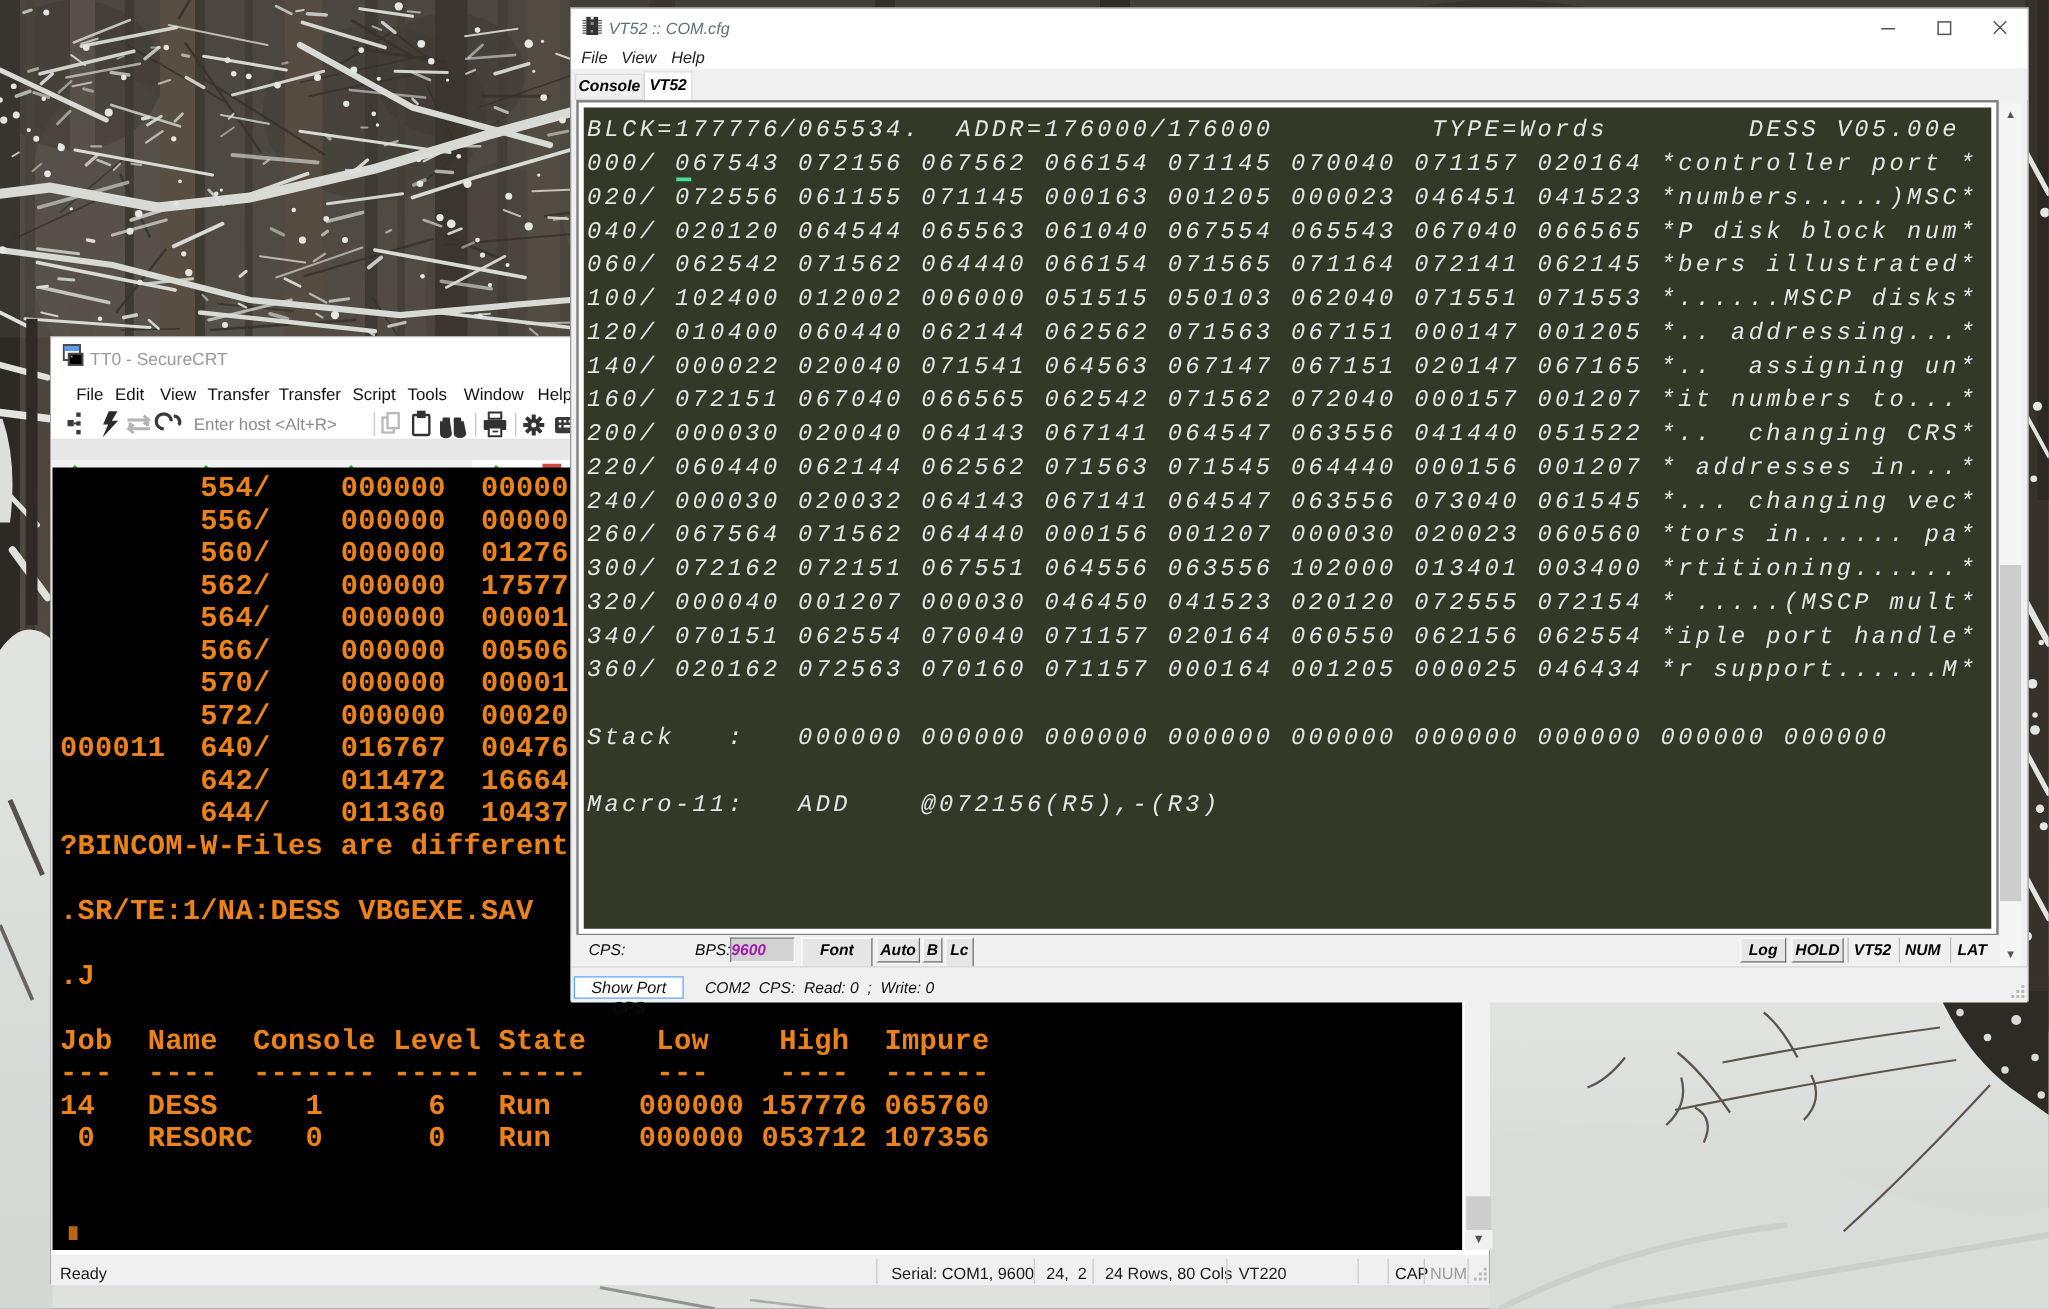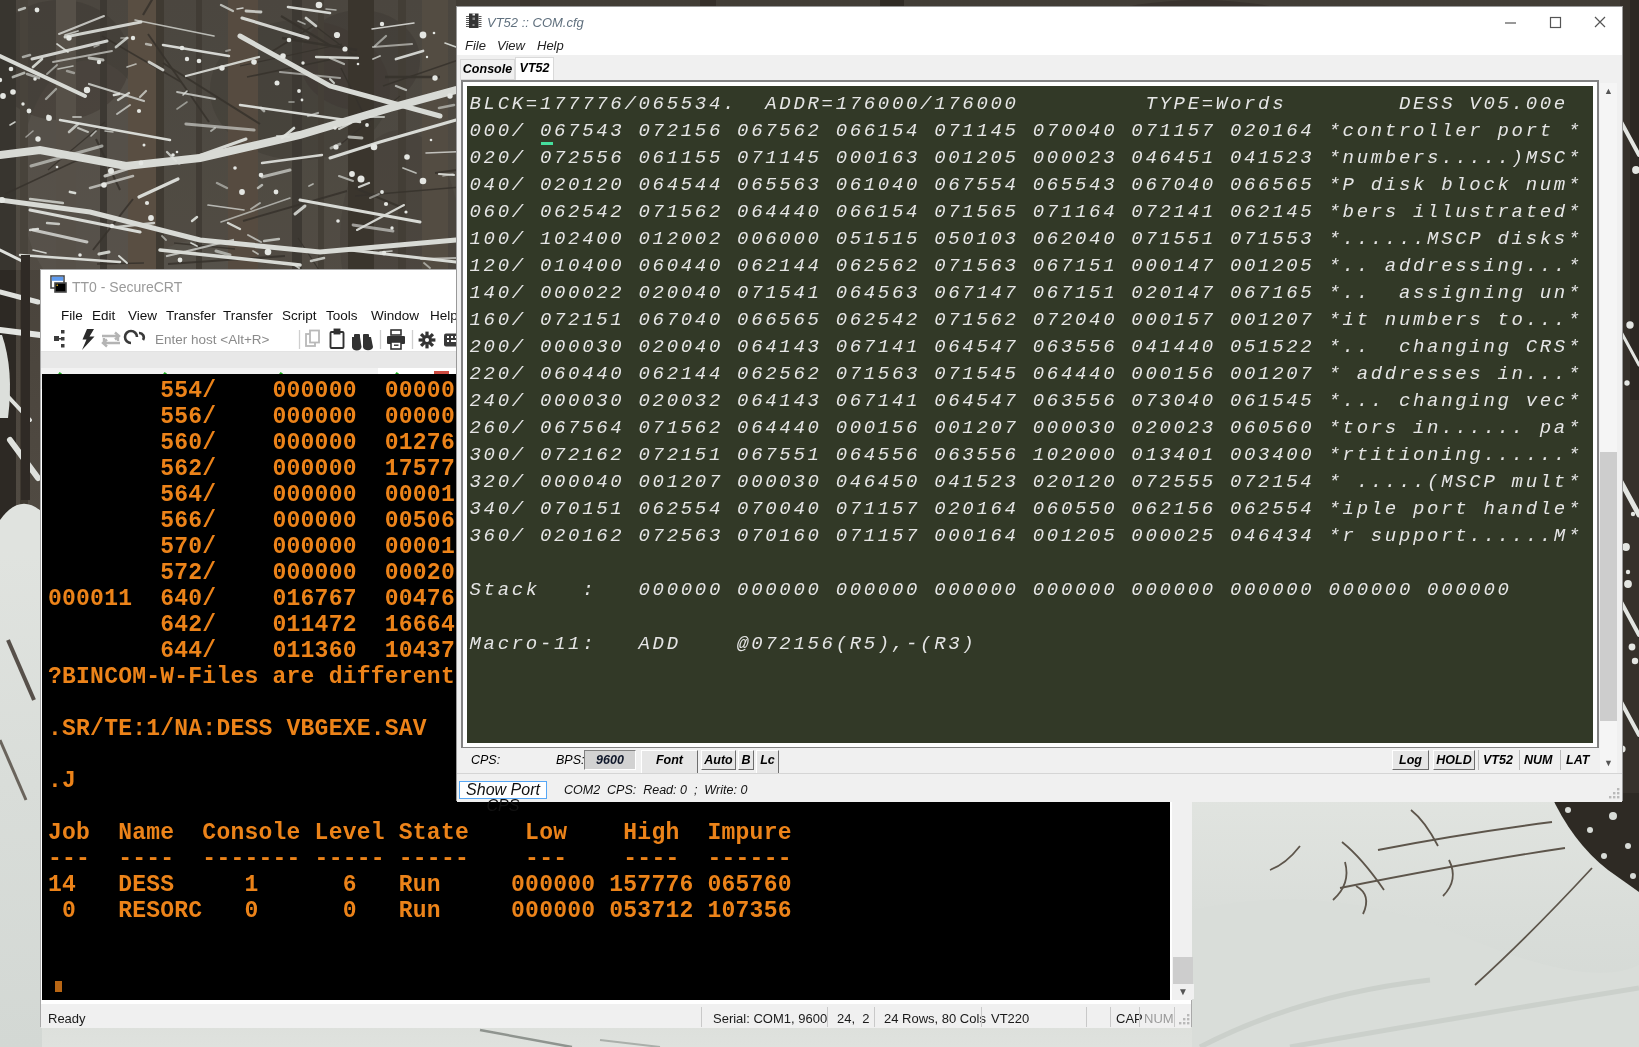--- a/index.html
+++ b/index.html
@@ -615,36 +615,36 @@
     </div>
   </div>
   <div class="vsbar">
     <div class="abs" style="left:0;top:0;width:17px;height:16px;color:#555;font-size:9px;text-align:center;line-height:16px">▲</div>
     <div class="abs" style="left:0;top:369px;width:17px;height:269px;background:#cdcdcd"></div>
     <div class="abs" style="left:0;top:672px;width:17px;height:16px;color:#555;font-size:9px;text-align:center;line-height:16px">▼</div>
   </div>
   <div class="ctrlbar">
     <span class="abs" style="left:14px;top:5px;color:#000">CPS:</span>
     <span class="abs" style="left:99px;top:5px;color:#000">BPS:</span>
-    <div class="abs" style="left:127px;top:2px;width:52px;height:20px;background:#d2d2d2;border-top:1px solid #808080;border-left:1px solid #808080;border-bottom:1px solid #fff;border-right:1px solid #fff;box-sizing:border-box;color:#0f172a;font-weight:bold;text-align:center;line-height:18px">9600</div>
+    <div class="abs" style="left:127px;top:2px;width:52px;height:20px;background:#d2d2d2;border-top:1px solid #808080;border-left:1px solid #808080;border-bottom:1px solid #fff;border-right:1px solid #fff;box-sizing:border-box;color:#a21caf;font-weight:bold;line-height:18px">9600</div>
     <div class="btn" style="left:184px;top:2px;width:57px;height:32px;line-height:18px">Font</div>
     <div class="btn" style="left:244px;top:2px;width:35px;height:20px;line-height:18px">Auto</div>
     <div class="btn" style="left:281px;top:2px;width:16px;height:20px;line-height:18px">B</div>
     <div class="btn" style="left:299px;top:2px;width:23px;height:33px;line-height:18px">Lc</div>
     <div class="btn" style="left:935px;top:2px;width:37px;height:20px;line-height:18px">Log</div>
     <div class="btn" style="left:976px;top:2px;width:42px;height:20px;line-height:18px">HOLD</div>
     <div class="flatlbl" style="left:1026px;top:5px">VT52</div>
     <div class="flatlbl" style="left:1067px;top:5px">NUM</div>
     <div class="flatlbl" style="left:1109px;top:5px">LAT</div>
     <div class="abs" style="left:1021px;top:2px;width:1px;height:20px;background:#bbb"></div>
     <div class="abs" style="left:1062px;top:2px;width:1px;height:20px;background:#bbb"></div>
     <div class="abs" style="left:1103px;top:2px;width:1px;height:20px;background:#bbb"></div>
   </div>
   <div class="statusbar2">
-    <div class="abs" style="left:2px;top:7px;width:88px;height:18px;background:#fff;border:1px solid #57a7f5;box-sizing:border-box;text-align:center;line-height:16px;font-size:16px">Show Port CPS</div>
+    <div class="abs" style="left:2px;top:7px;width:88px;height:18px;background:#fff;border:1px solid #57a7f5;box-sizing:border-box;text-align:center;line-height:16px;font-size:13px">Show Port CPS</div>
     <span class="abs" style="left:107px;top:9px;font-size:12.5px">COM2&nbsp; CPS:&nbsp; Read: 0&nbsp; ;&nbsp; Write: 0</span>
     <svg style="position:absolute;left:1152px;top:14px" width="12" height="12" viewBox="0 0 12 12">
         <g fill="#b9b9b9">
           <rect x="8" y="0" width="2.4" height="2.4"></rect>
           <rect x="4" y="4" width="2.4" height="2.4"></rect>
           <rect x="8" y="4" width="2.4" height="2.4"></rect>
           <rect x="0" y="8" width="2.4" height="2.4"></rect>
           <rect x="4" y="8" width="2.4" height="2.4"></rect>
           <rect x="8" y="8" width="2.4" height="2.4"></rect>
         </g>

